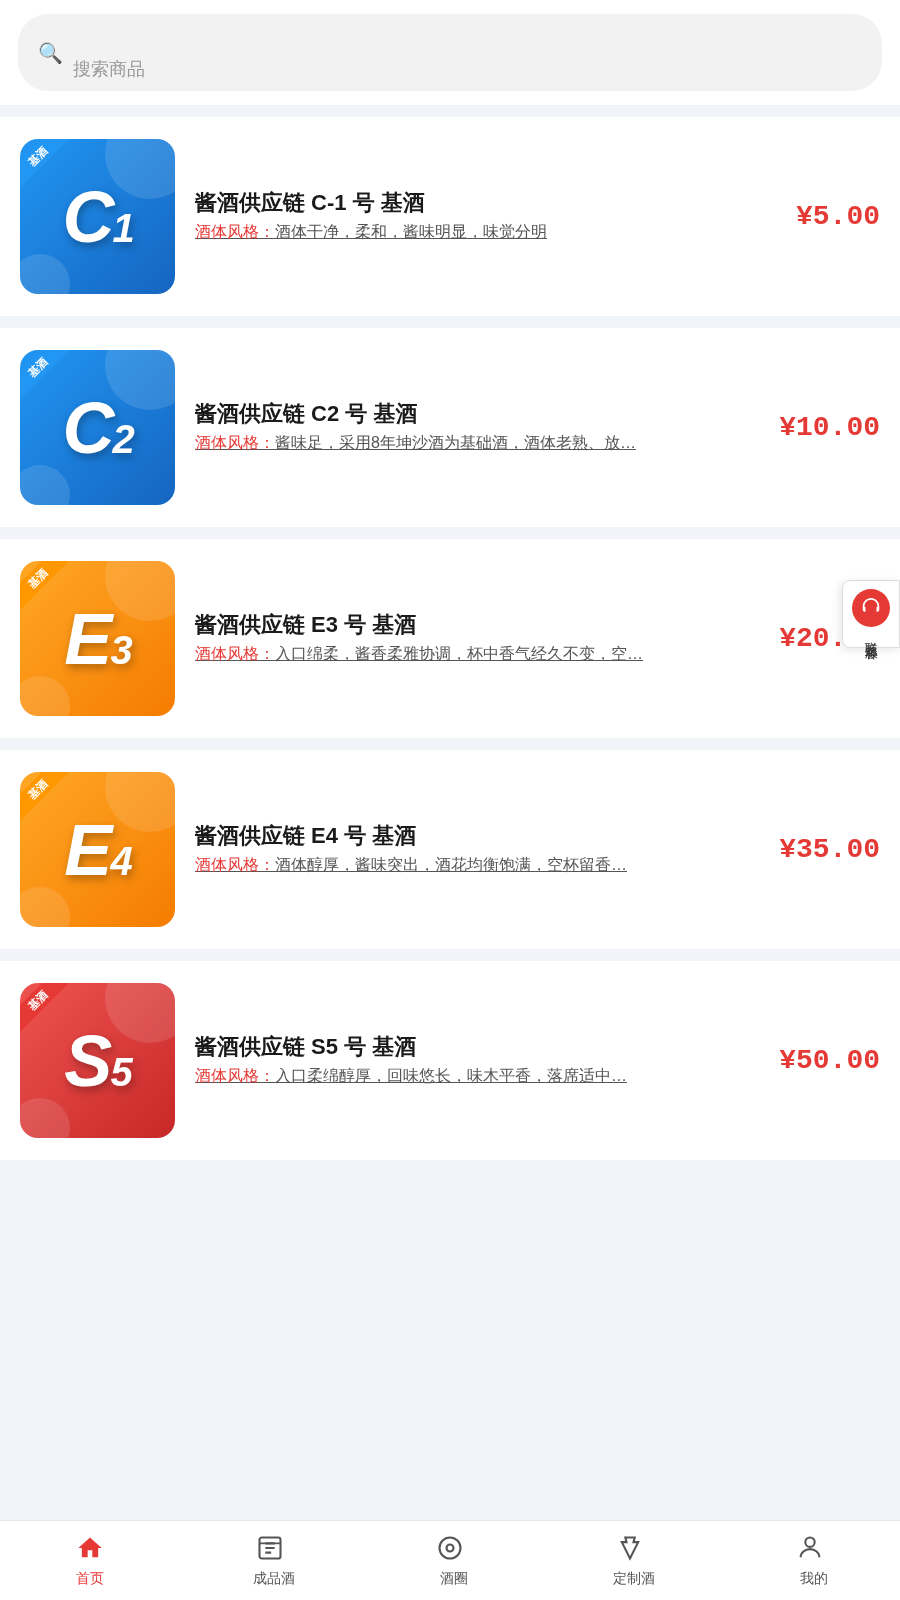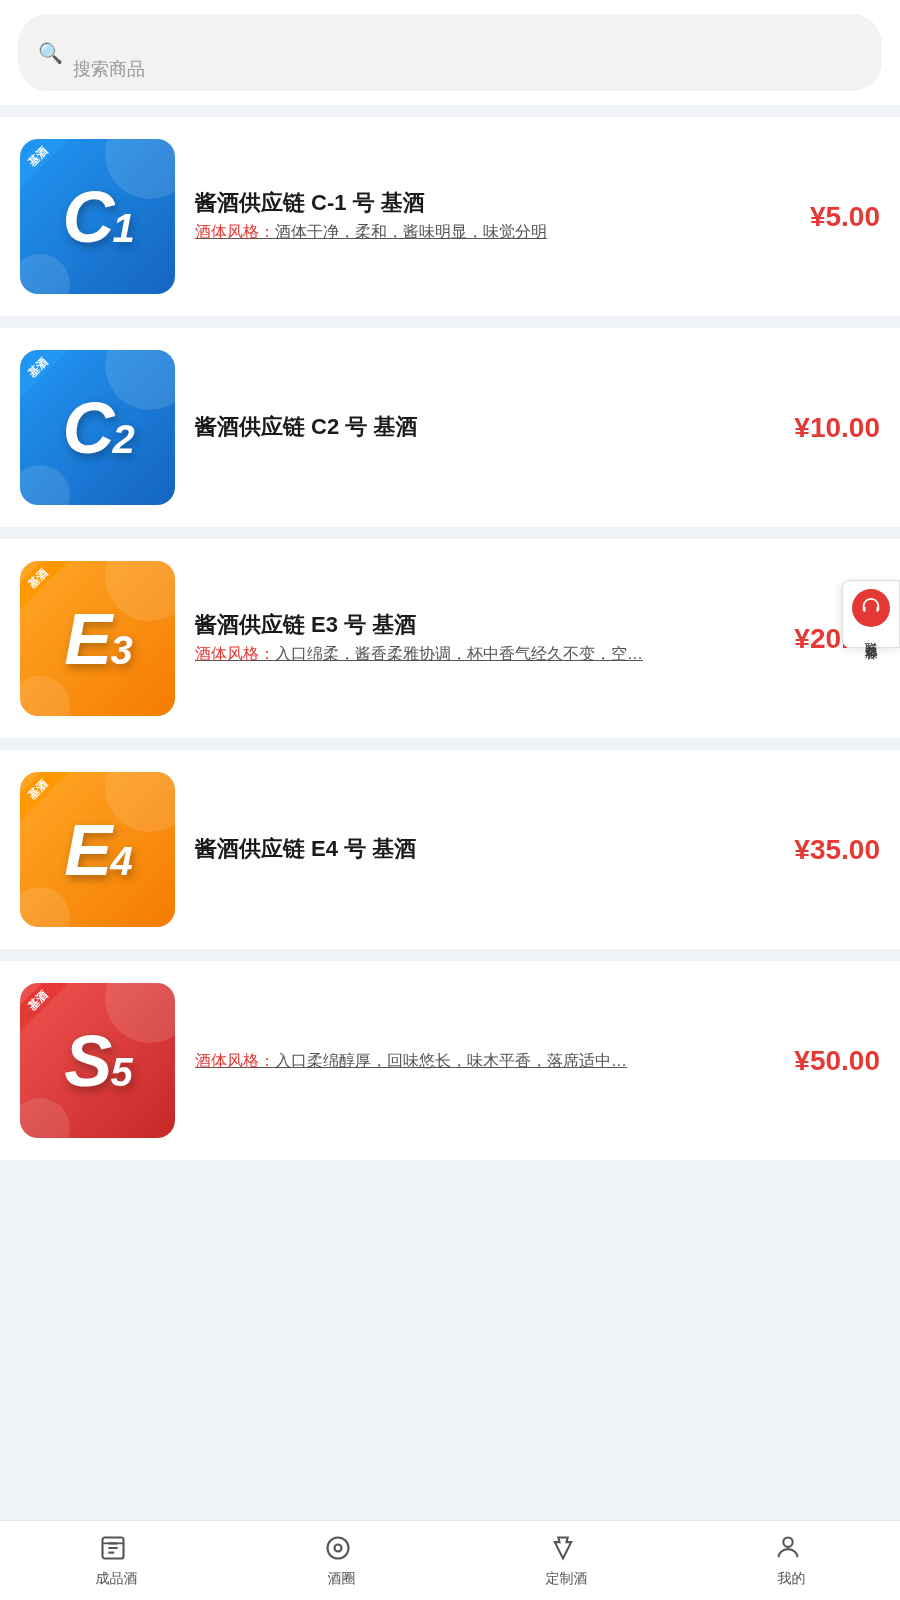--- a/index.html
+++ b/index.html
@@ -111,20 +111,21 @@
       color: #e53935;
       font-weight: 500;
     }
     .product-price {
       font-size: 28px;
       font-weight: bold;
       color: #e53935;
       white-space: nowrap;
       align-self: center;
       flex-shrink: 0;
+      font-family: Liberation Mono, monospace;
     }
 
     
     .float-cs {
       position: fixed;
       right: 0;
       top: 580px;
       background: #fff;
       border: 1px solid #ddd;
       border-radius: 8px 0 0 8px;
@@ -257,20 +258,23 @@
         <div class="ribbon">基酒</div>
       </div>
       <div class="deco-circle" style="width:90px;height:90px;top:-30px;right:-20px;"></div>
       <div class="deco-circle" style="width:60px;height:60px;bottom:-20px;left:-10px;"></div>
       <div class="product-letter">
         C<sub style="font-size:40px;vertical-align:baseline;">2</sub>
       </div>
     </div>
     <div class="product-info">
       <div class="product-title">酱酒供应链 C2 号 基酒</div>
+      <div class="product-desc">
+        <span class="label">酒体风格：</span>酱味足，采用8年坤沙酒为基础酒，酒体老熟、放…
+      </div>
     </div>
     <div class="product-price">¥10.00</div>
   </div>
     <div class="product-card">
     <div class="product-img-wrap product-img-e3">
       <div class="ribbon-wrap">
         <div class="ribbon ribbon-orange">基酒</div>
       </div>
       <div class="deco-circle" style="width:90px;height:90px;top:-30px;right:-20px;"></div>
       <div class="deco-circle" style="width:60px;height:60px;bottom:-20px;left:-10px;"></div>
@@ -292,35 +296,39 @@
         <div class="ribbon ribbon-orange">基酒</div>
       </div>
       <div class="deco-circle" style="width:90px;height:90px;top:-30px;right:-20px;"></div>
       <div class="deco-circle" style="width:60px;height:60px;bottom:-20px;left:-10px;"></div>
       <div class="product-letter">
         E<sub style="font-size:40px;vertical-align:baseline;">4</sub>
       </div>
     </div>
     <div class="product-info">
       <div class="product-title">酱酒供应链 E4 号 基酒</div>
+      <div class="product-desc">
+        <span class="label">酒体风格：</span>酒体醇厚，酱味突出，酒花均衡饱满，空杯留香…
+      </div>
     </div>
     <div class="product-price">¥35.00</div>
   </div>
     <div class="product-card">
     <div class="product-img-wrap product-img-s5">
       <div class="ribbon-wrap">
         <div class="ribbon ribbon-red">基酒</div>
       </div>
       <div class="deco-circle" style="width:90px;height:90px;top:-30px;right:-20px;"></div>
       <div class="deco-circle" style="width:60px;height:60px;bottom:-20px;left:-10px;"></div>
       <div class="product-letter">
         S<sub style="font-size:40px;vertical-align:baseline;">5</sub>
       </div>
     </div>
     <div class="product-info">
+      <div class="product-title">酱酒供应链 S5 号 基酒</div>
       <div class="product-desc">
         <span class="label">酒体风格：</span>入口柔绵醇厚，回味悠长，味木平香，落席适中…
       </div>
     </div>
     <div class="product-price">¥50.00</div>
   </div>
   </div>
 
 <div class="float-cs">
   <div class="cs-icon">
@@ -328,20 +336,26 @@
     <svg width="22" height="22" viewBox="0 0 24 24" fill="white">
       <path d="M12 1C7.03 1 3 5.03 3 10v4c0 1.1.9 2 2 2h1v-5H5v-1c0-3.87 3.13-7 7-7s7 3.13 7 7v1h-1v5h1c1.1 0 2-.9 2-2v-4c0-4.97-4.03-9-9-9z"></path>
     </svg>
   </div>
   <span class="cs-text">联系客服</span>
 </div>
 
 <div class="bottom-spacer"></div>
 
 <nav class="bottom-nav" id="bottom-nav-container">
+<div class="nav-item active">
+    <span class="nav-icon"><svg width="28" height="28" viewBox="0 0 24 24" fill="currentColor">
+          <path d="M10 20v-6h4v6h5v-8h3L12 3 2 12h3v8z"></path>
+        </svg></span>
+    <span class="nav-label">首页</span>
+  </div>
     <div class="nav-item">
     <span class="nav-icon"><svg width="28" height="28" viewBox="0 0 24 24" fill="none" stroke="currentColor" stroke-width="1.8">
           <rect x="3" y="3" width="18" height="18" rx="2"></rect>
           <path d="M8 8h8M8 12h8M8 16h5"></path>
           <path d="M3 8h18" stroke-width="1.5"></path>
         </svg></span>
     <span class="nav-label">成品酒</span>
   </div>
     <div class="nav-item">
     <span class="nav-icon"><svg width="28" height="28" viewBox="0 0 24 24" fill="none" stroke="currentColor" stroke-width="1.8">

